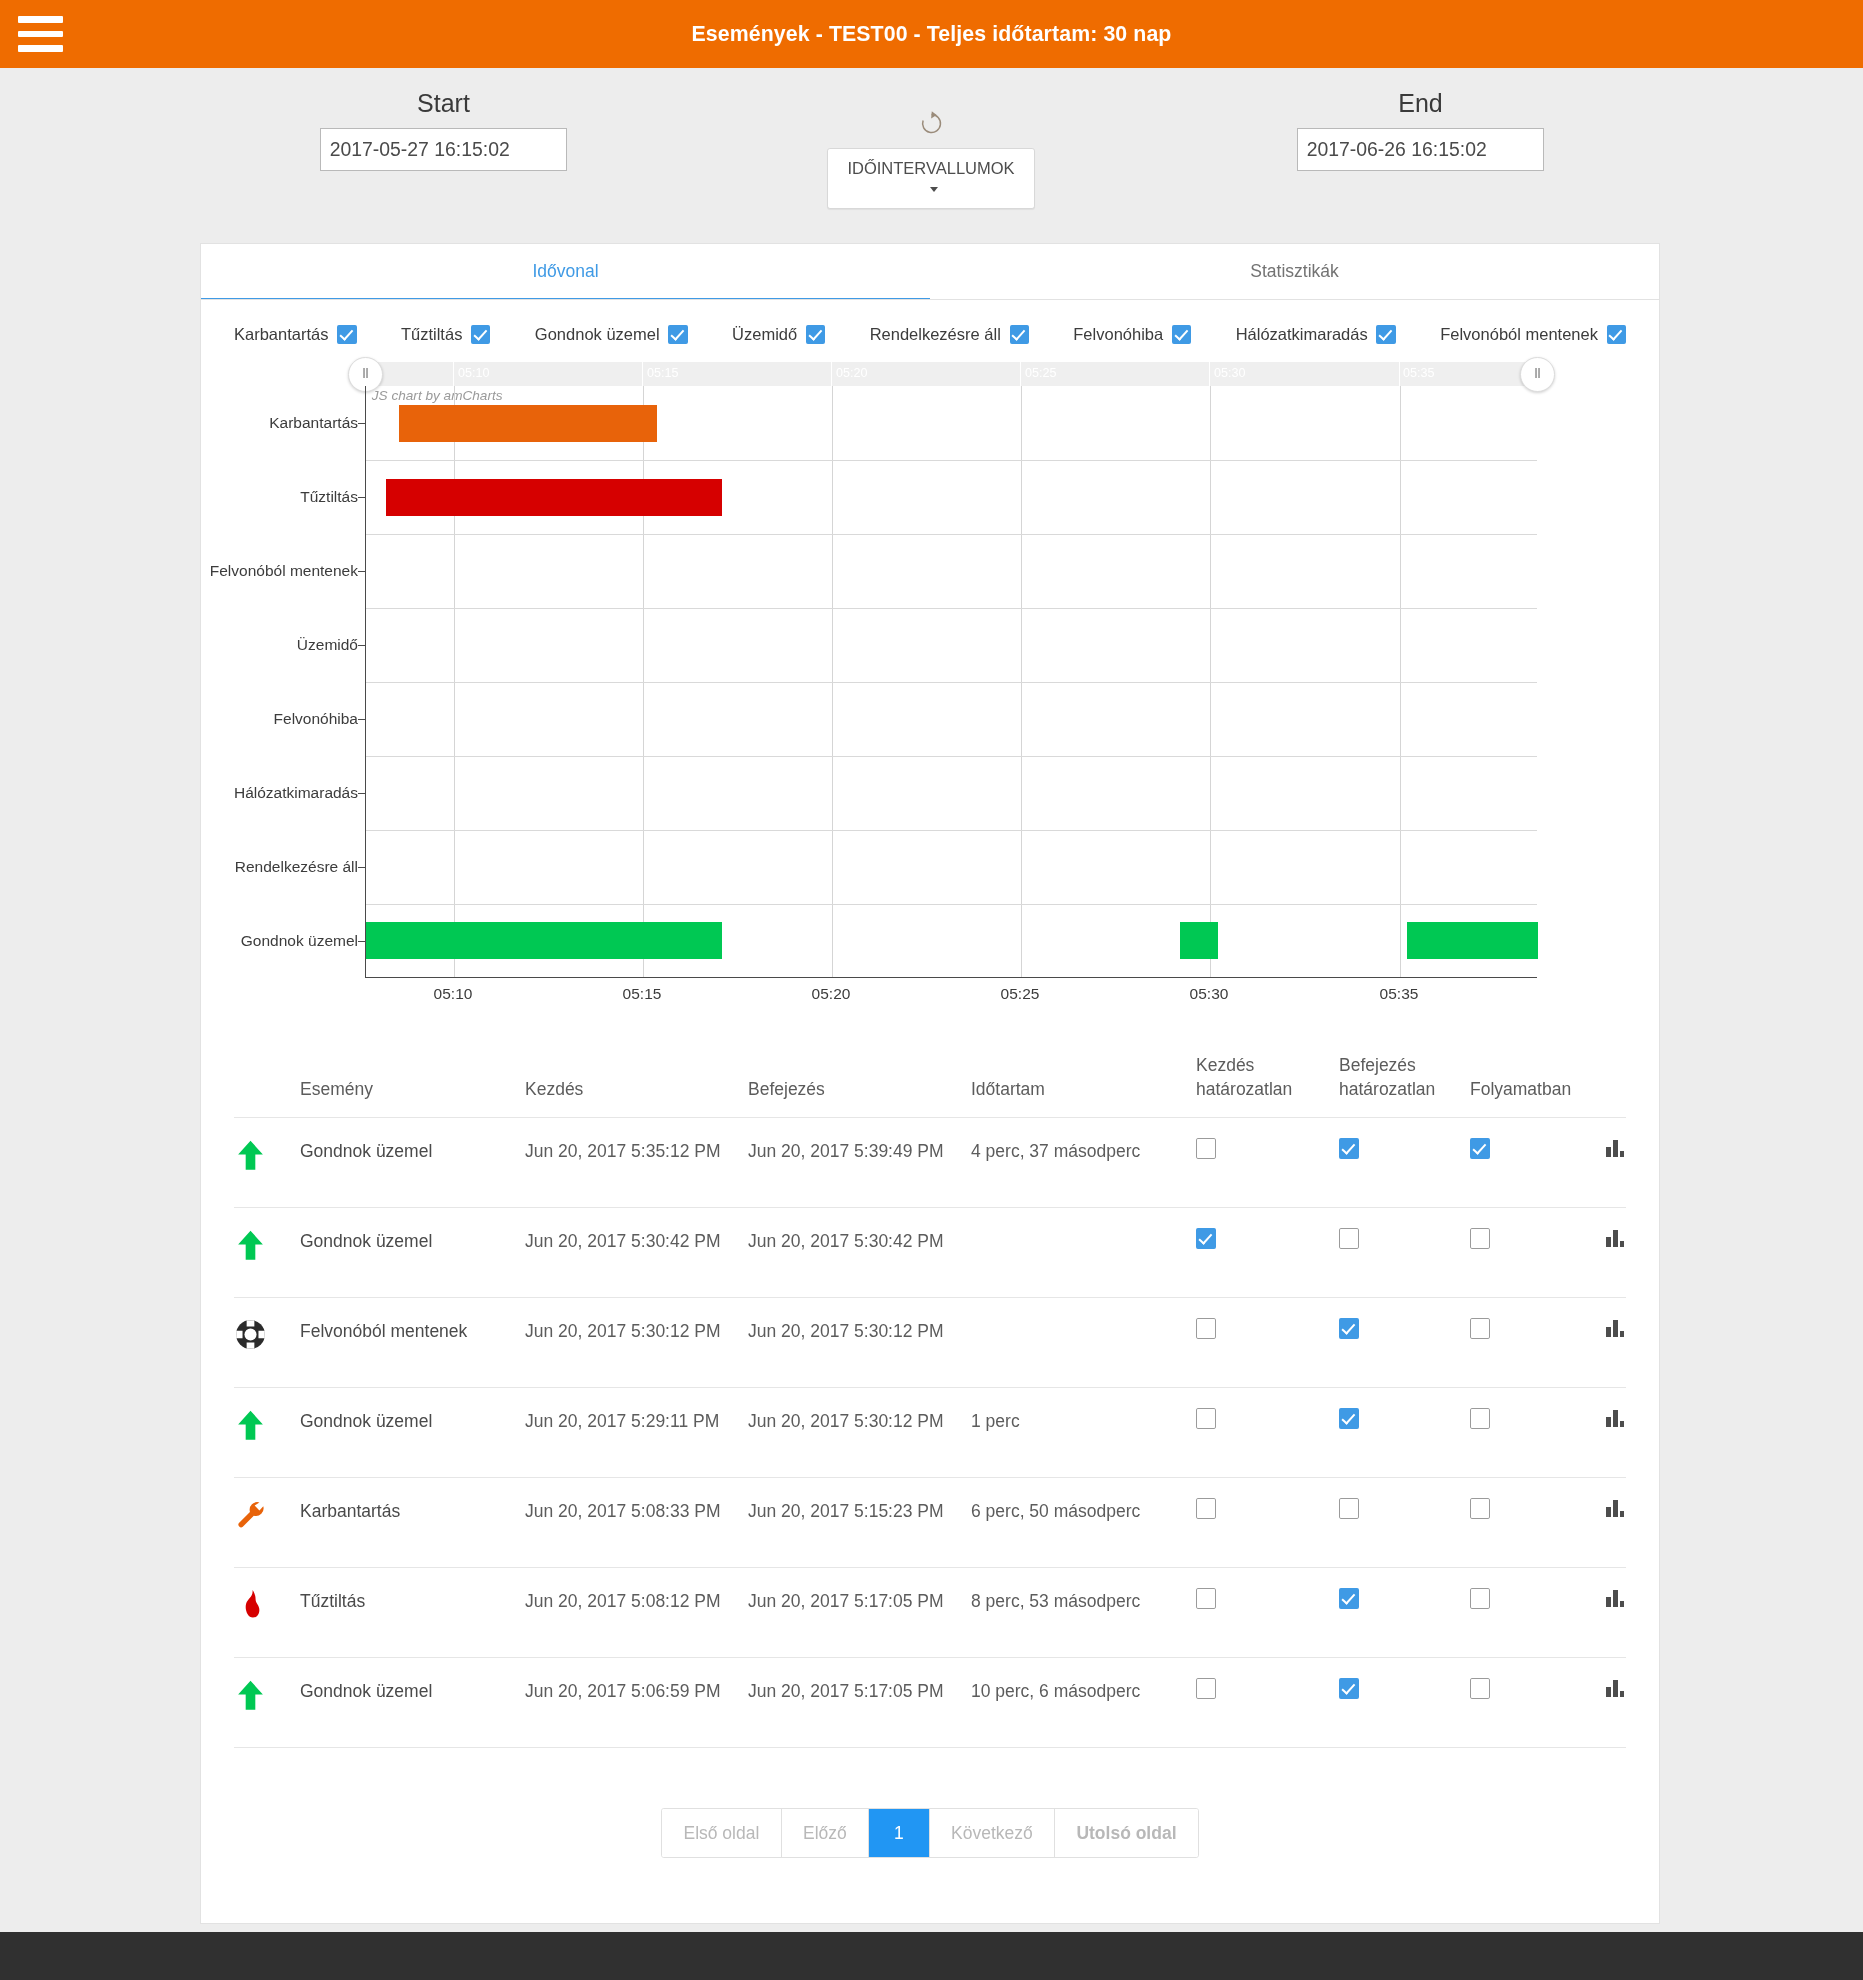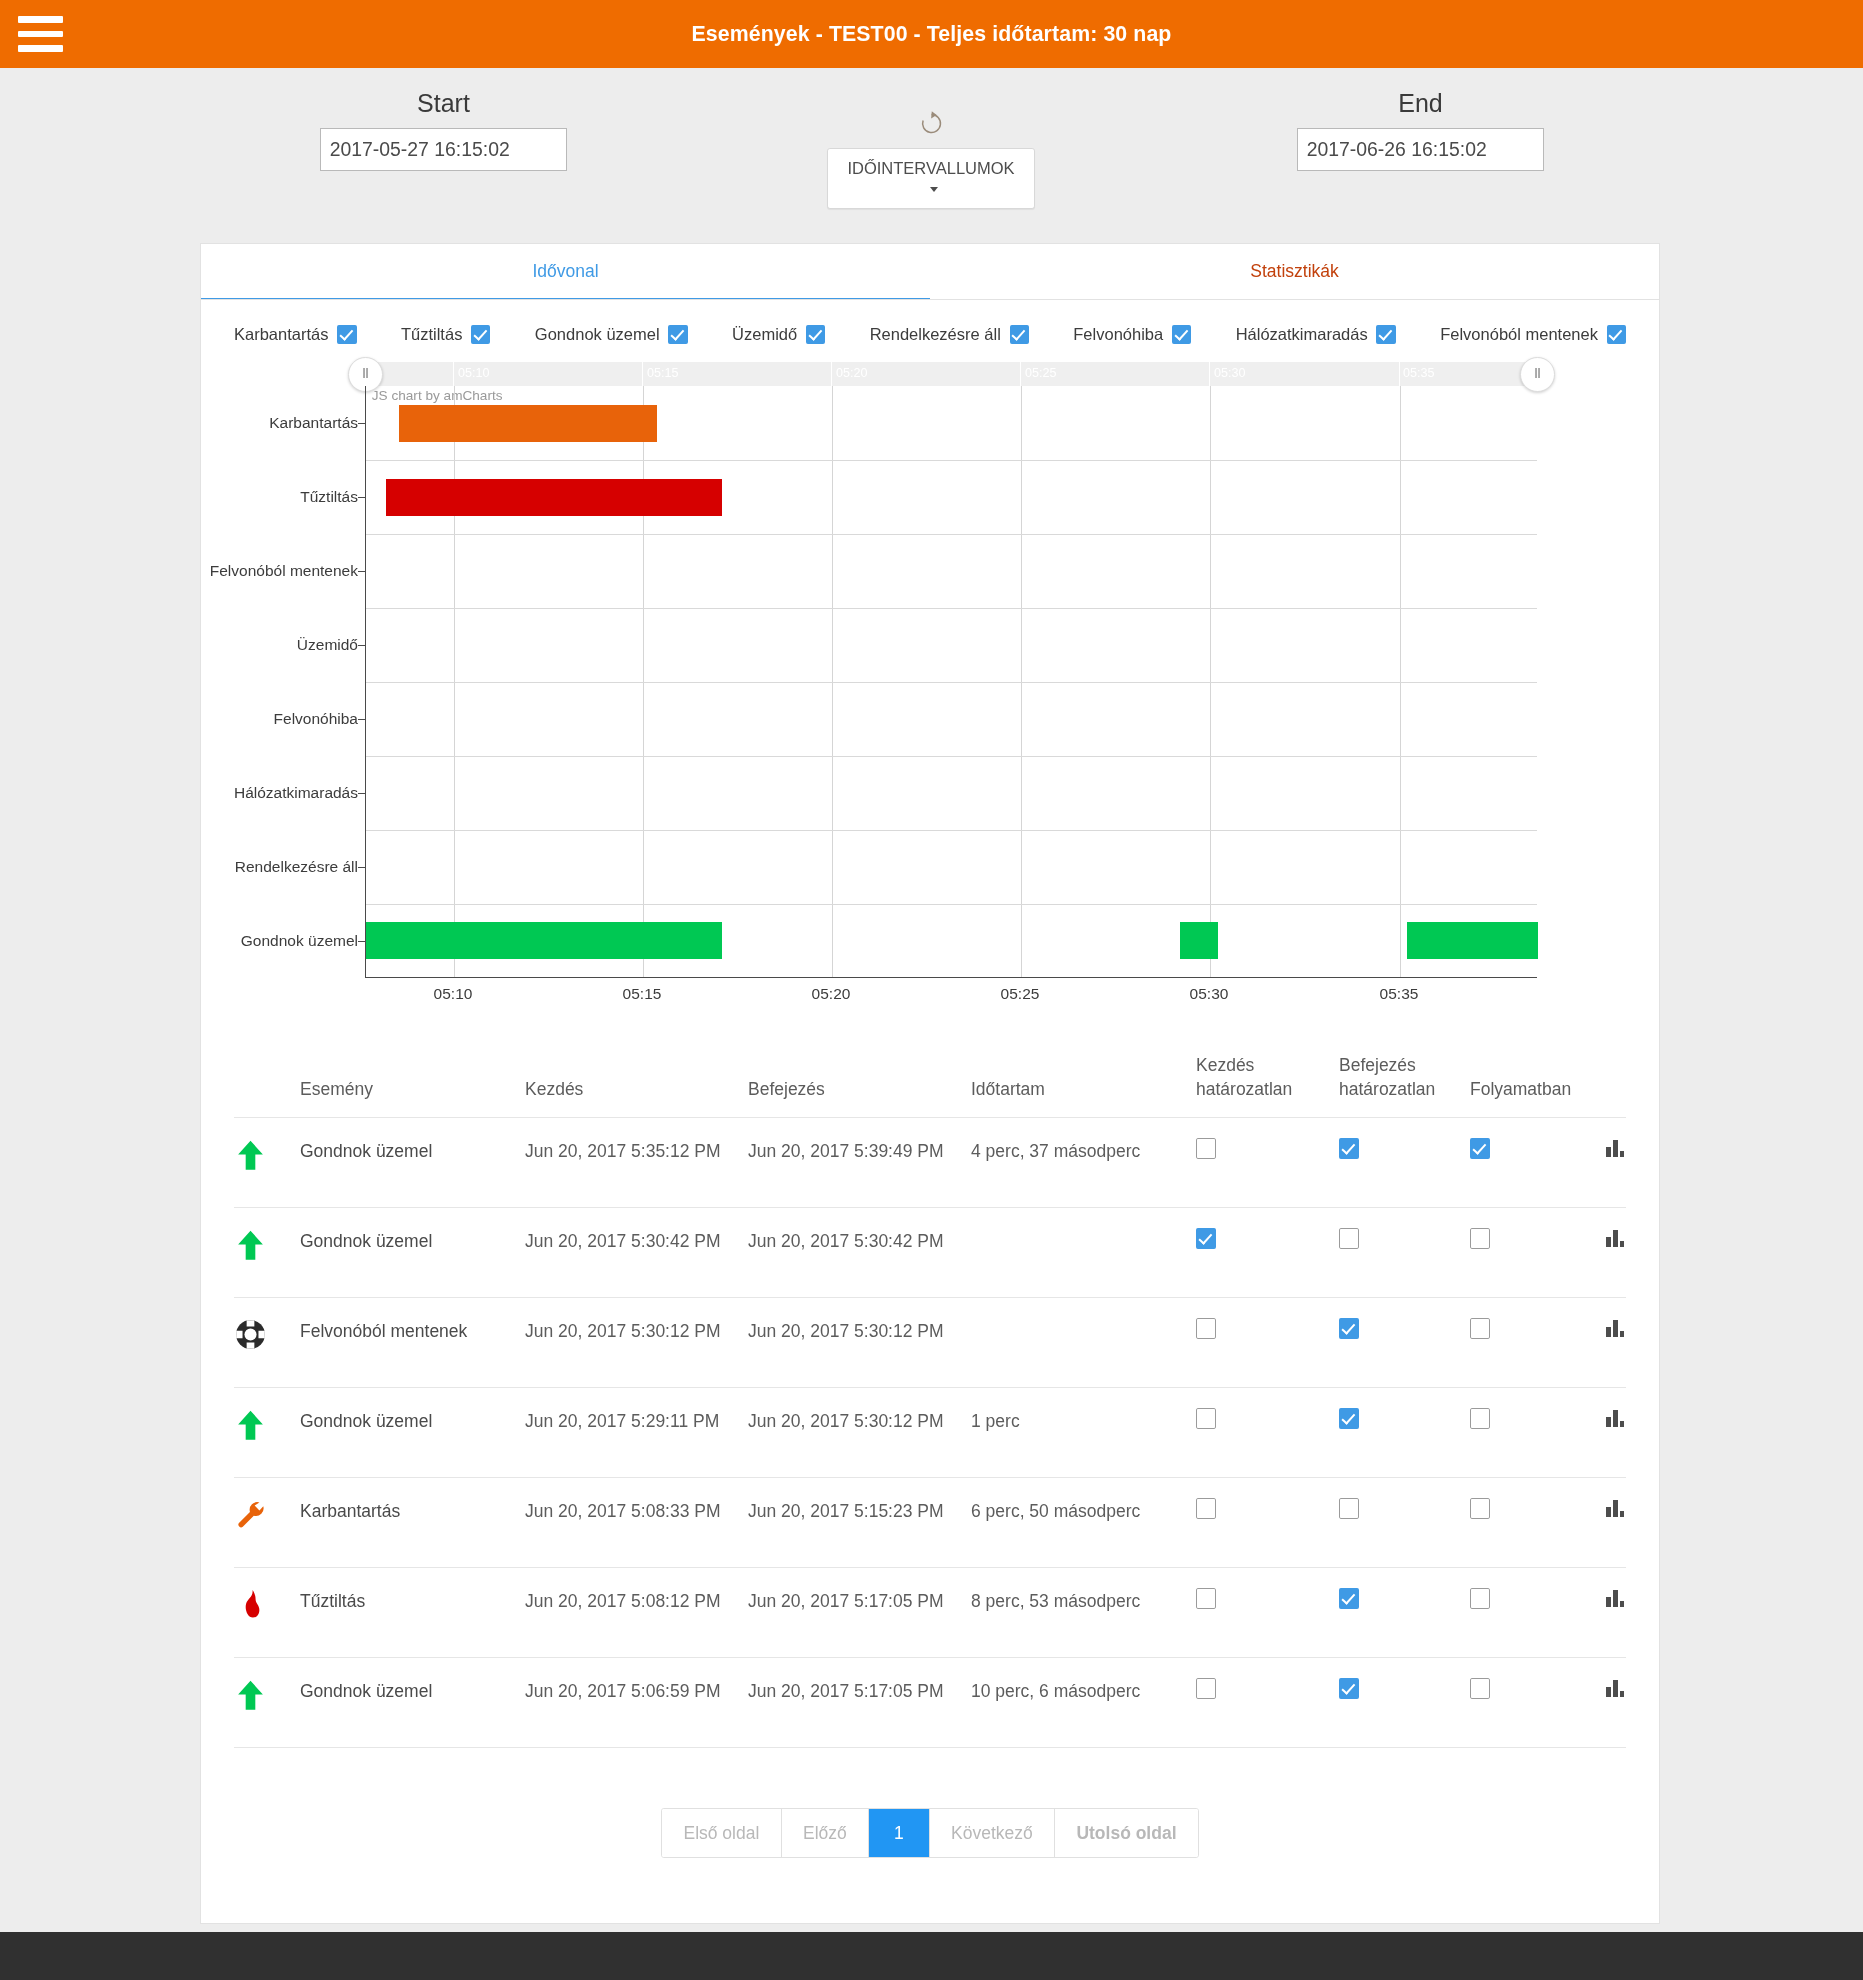--- a/index.html
+++ b/index.html
@@ -48,21 +48,21 @@
   .caret { display:inline-block; margin-left:5.8px; border-left:4.9px solid transparent;
            border-right:4.9px solid transparent; border-top:5.8px solid #4d4d4d; vertical-align:middle;}
 
   
   .card {
     position:absolute; left:200px; top:243px; width:1460px; height:1681px;
     background:#fff; border:1px solid #e2e2e2;
   }
   .tabs { display:flex; height:56px; border-bottom:1px solid #e2e2e2; }
   .tab { flex:1; display:flex; align-items:center; justify-content:center;
-         font-size:17.5px; color:#c2410c; cursor:pointer; }
+         font-size:17.5px; color:#737373; cursor:pointer; }
   .tab.active { color:#3f9ae5; border-bottom:1.9px solid #3f9ae5; }
 
   
   .legend { display:flex; align-items:center; padding:25px 33px 5.8px 33px; gap:0px; }
   .legend-item { display:flex; align-items:center; gap:8.7px; font-size:16.5px; color:#3c3c3c; white-space:nowrap; }
   .legend-sp { flex:1 1 auto; }
   .cbx { width:19.4px; height:19.4px; border-radius:1.9px; display:inline-block; position:relative; }
   .cbx.on { background:#3f9ae5; }
   .cbx.on::after {
     content:""; position:absolute; left:5.8px; top:1.9px; width:4.9px; height:10.7px;
@@ -89,21 +89,21 @@
   .grip.right { right:-17.5px; }
 
   .plot { position:absolute; left:131px; top:30px; width:1172px; height:592px;
           border-left:1px solid #4a4a4a; border-bottom:1px solid #4a4a4a; }
   .vgrid { position:absolute; top:0; bottom:0; width:1px; background:#d5d5d5; }
   .hgrid { position:absolute; left:0; right:0; height:1px; background:#d9d9d9; }
   .ycat { position:absolute; right:1179px; width:369px; text-align:right;
           font-size:15.5px; color:#3c3c3c; transform:translateY(-50%); white-space:nowrap; }
   .ytick { position:absolute; left:-7.8px; width:7.8px; height:1px; background:#4a4a4a; }
   .bar { position:absolute; height:37px; }
-  .amcharts-credit { position:absolute; left:5.8px; top:1.9px; font-size:13.6px; color:#9a9a9a; }
+  .amcharts-credit { position:absolute; left:5.8px; top:1.9px; font-size:13.6px; color:#9a9a9a;font-style:italic; }
   .xlabels { position:absolute; left:131px; top:629px; width:1172px; height:23px; }
   .xlbl { position:absolute; font-size:15.5px; color:#3c3c3c; transform:translateX(-50%); }
 
   
   .table { margin:0 33px; }
   .thead { display:flex; align-items:flex-end; height:83px; border-bottom:1px solid #e6e6e6; }
   .th { font-size:17.5px; color:#5c5c5c; padding-bottom:15.5px; line-height:1.35; }
   .c-icon  { width:66px; flex:0 0 66px; }
   .c-event { width:225px; flex:0 0 225px; }
   .c-start { width:223px; flex:0 0 223px; }

